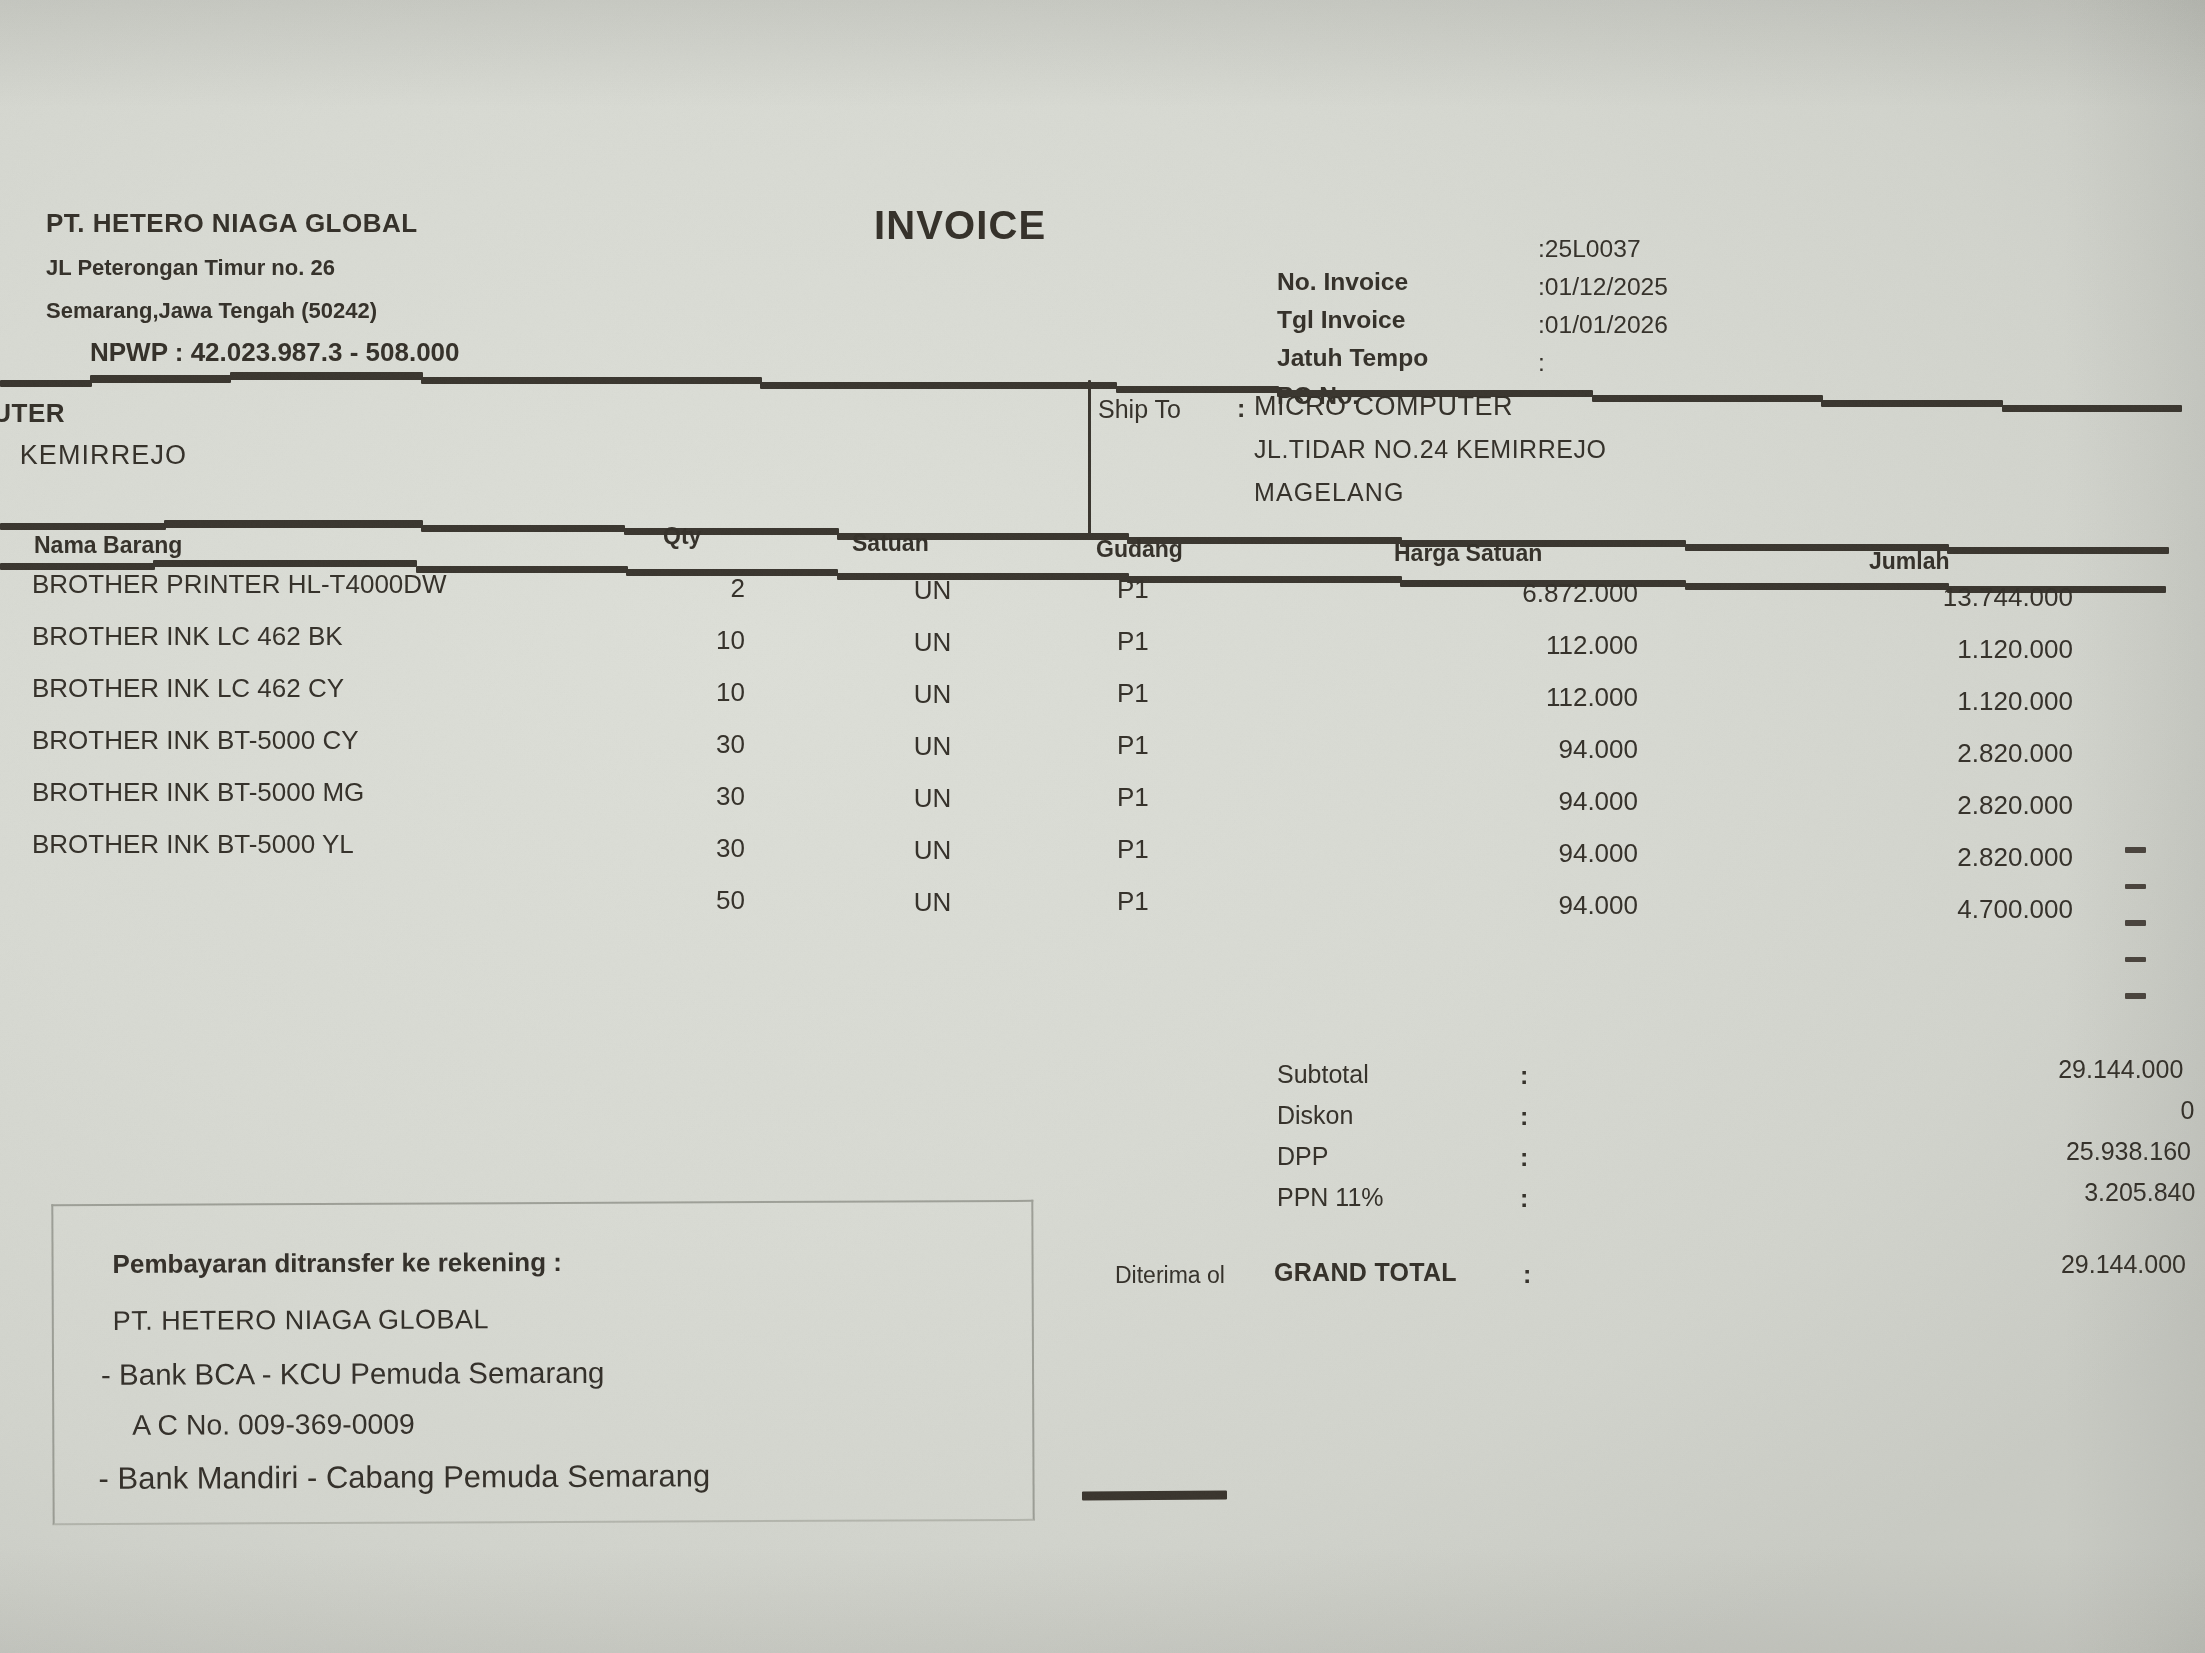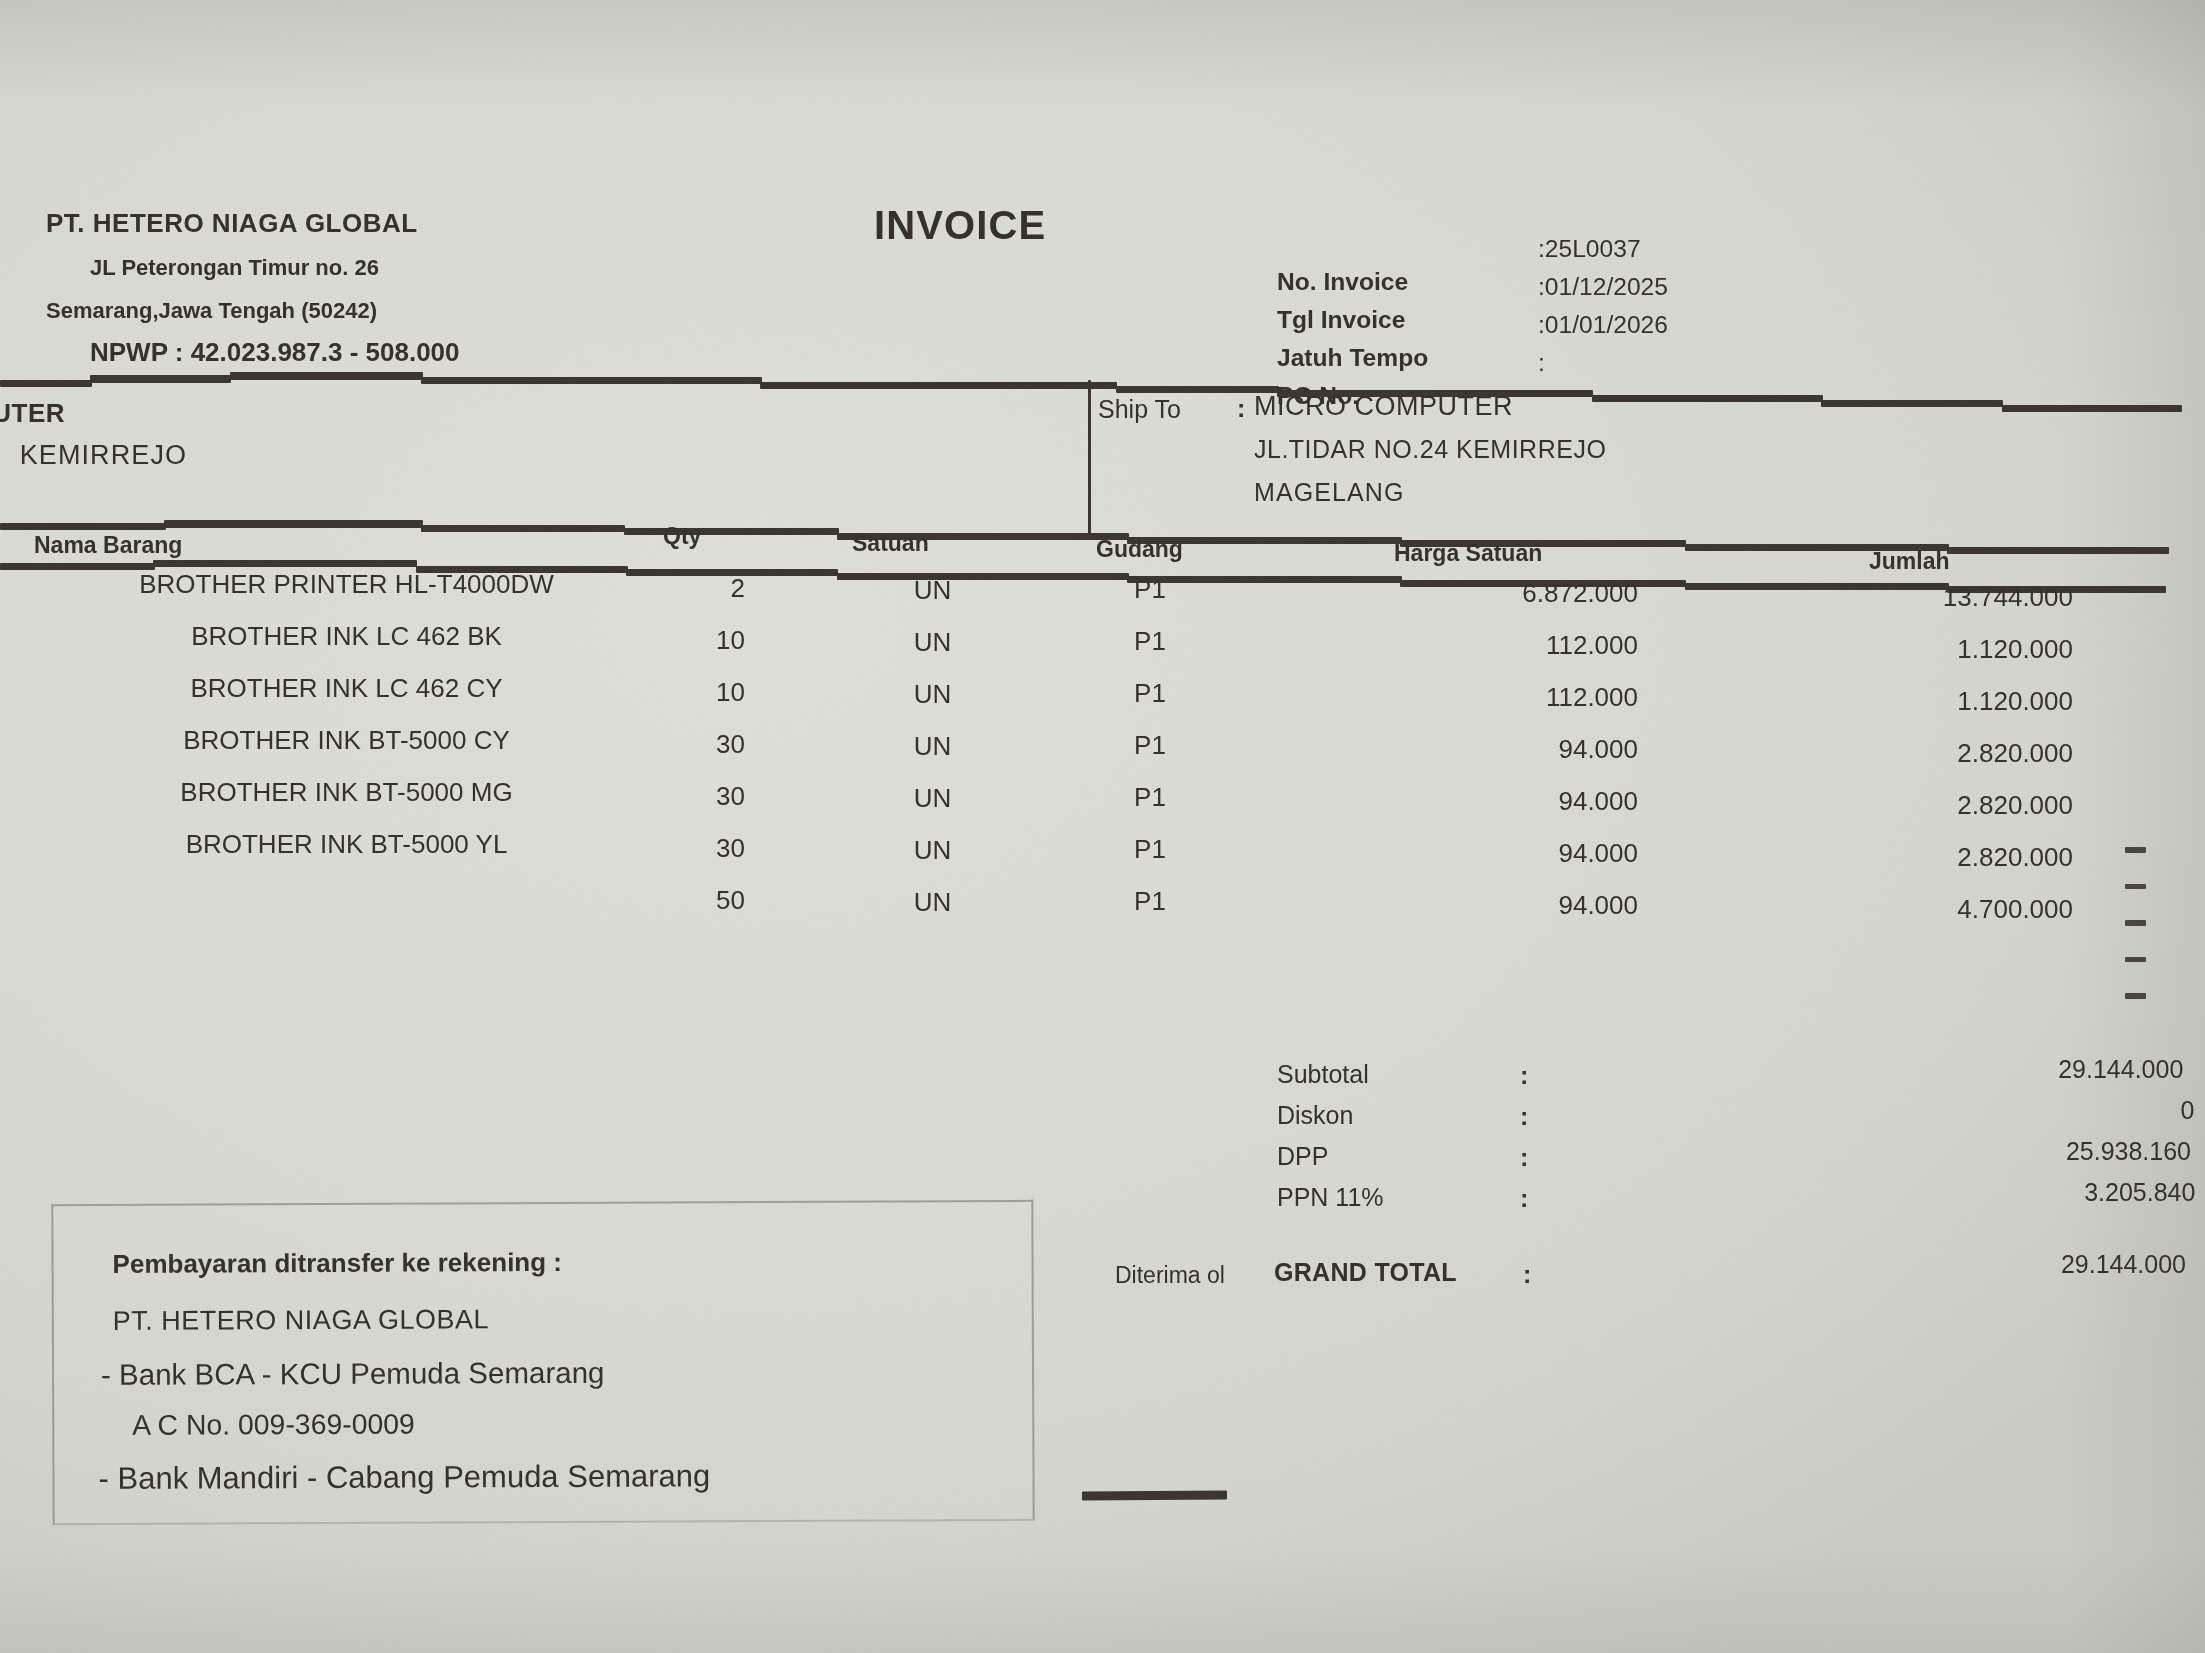--- a/index.html
+++ b/index.html
@@ -21,21 +21,21 @@
     background:linear-gradient(0deg,rgba(70,66,58,0.07),rgba(70,66,58,0));}
   .grain{position:absolute;inset:0;opacity:.55;pointer-events:none;}
   .content{position:absolute;inset:0;color:#35312a;filter:blur(0.3px);}
   .t{position:absolute;white-space:nowrap;line-height:1.1;}
   .seg{position:absolute;background:#3a362f;border-radius:1.1px;}
   .b{font-weight:700;}
   .sb{font-weight:600;}
 
   
   .seller-name{left:46px;top:209px;font-size:26px;letter-spacing:0.5px;}
-  .seller-a1{left:46px;top:256px;font-size:22px;margin-left:44px;}
+  .seller-a1{left:46px;top:256px;font-size:22px;}
   .seller-a2{left:46px;top:299px;font-size:22px;}
   .seller-npwp{left:46px;top:338px;font-size:26px;margin-left:44px;}
 
   
   .inv-title{left:874px;top:203px;font-size:40px;letter-spacing:1.1px;}
 
   
   #meta-rows{position:absolute;left:1277px;top:232px;width:820px;}
   .meta-row{position:relative;height:38px;font-size:24.6px;}
   .m-label{position:absolute;left:0;top:0;font-weight:700;margin-top:36px;}
@@ -56,21 +56,21 @@
   
   .h-nama{left:34px;top:533px;font-size:23px;}
   .h-qty{left:663px;top:524px;font-size:23px;}
   .h-satuan{left:852px;top:531px;font-size:23px;}
   .h-gudang{left:1096px;top:537px;font-size:23px;text-align:right;}
   .h-harga{left:1394px;top:541px;font-size:23px;}
   .h-jumlah{left:1869px;top:549px;font-size:23px;}
   .th{font-weight:600;}
 
   
-  .tcol{position:absolute;text-align:center;}
+  .tcol{position:absolute;}
   .tcol .cell{height:52px;font-size:26px;font-weight:500;white-space:nowrap;}
   #col-nama{left:32px;top:569px;width:629px;}
   #col-nama .cell{letter-spacing:0px;}
   #col-qty{left:668px;top:573px;width:77px;text-align:right;font-variant-numeric:tabular-nums;}
   #col-satuan{left:886px;top:575px;width:93px;text-align:center;}
   #col-gudang{left:1117px;top:574px;width:66px;}
   #col-harga{left:1365px;top:578px;width:273px;text-align:right;}
   #col-jumlah{left:1784px;top:582px;width:289px;text-align:right;}
 
   

